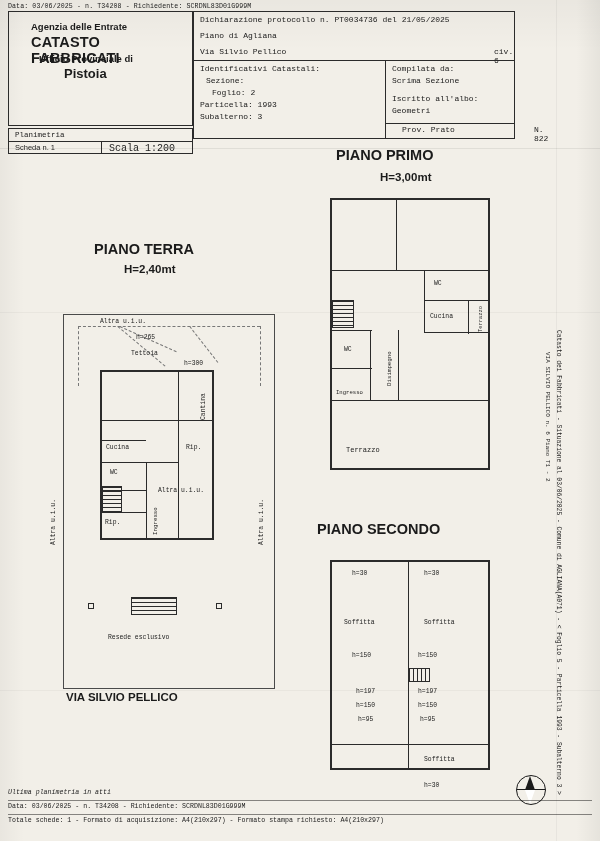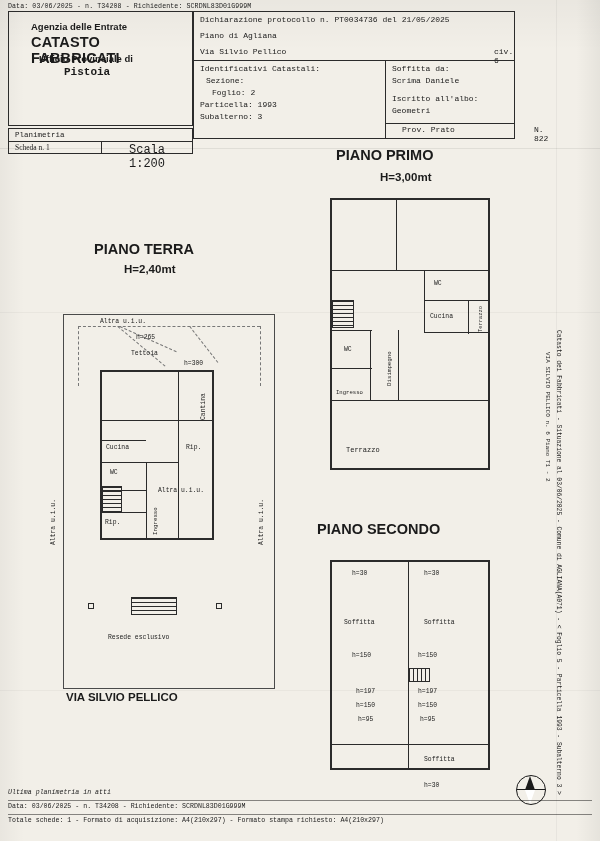--- a/index.html
+++ b/index.html
@@ -33,27 +33,27 @@
   
   .hdr{
     position:absolute;left:8px;top:11px;width:584px;height:128px;
   }
   .hdr .bx{position:absolute;border:1px solid #2b2b2b;box-sizing:border-box;}
 
   .box-left{left:0;top:0;width:185px;height:115px;border:1px solid #2b2b2b;box-sizing:border-box;}
   .agenzia{position:absolute;left:22px;top:9px;font-size:9.5px;font-weight:bold;}
   .catasto{position:absolute;left:22px;top:22px;font-size:14.5px;font-weight:bold;letter-spacing:.2px;}
   .ufficio{position:absolute;left:30px;top:41px;font-size:9.5px;font-weight:bold;}
-  .citta{position:absolute;left:55px;top:54px;font-size:11px;font-weight:bold;font-family:Liberation Mono, monospace;}
+  .citta{position:absolute;left:55px;top:54px;font-size:13px;font-weight:bold;}
 
   .box-plan{left:0;top:117px;width:185px;height:26px;}
   .plan-t{position:absolute;left:6px;top:2px;font-size:7.5px;font-family:"Liberation Mono", monospace;}
   .plan-div{position:absolute;left:0;right:0;top:12px;height:1px;background:#2b2b2b;}
-  .plan-b1{position:absolute;left:6px;top:14px;font-size:7.5px;font-family:Liberation Serif, serif;}
-  .plan-b2{position:absolute;left:100px;top:14px;font-size:12px;font-family:"Liberation Mono", monospace;margin-left:20px;}
+  .plan-b1{position:absolute;left:6px;top:14px;font-size:7.5px;font-family:Liberation Sans, sans-serif;}
+  .plan-b2{position:absolute;left:100px;top:14px;font-size:10px;font-family:"Liberation Mono", monospace;}
   .plan-vdiv{position:absolute;left:92px;top:12px;bottom:0;width:1px;background:#2b2b2b;}
 
   .box-right{left:185px;top:0;width:322px;height:128px;}
   .dich{position:absolute;left:6px;top:3px;font-size:8px;font-family:"Liberation Mono", monospace;}
   .comune{position:absolute;left:6px;top:19px;font-size:8px;font-family:"Liberation Mono", monospace;}
   .via{position:absolute;left:6px;top:35px;font-size:8px;font-family:"Liberation Mono", monospace;}
   .civ{position:absolute;left:300px;top:35px;font-size:8px;font-family:"Liberation Mono", monospace;}
   .hline1{position:absolute;left:0;right:0;top:48px;height:1px;background:#2b2b2b;}
   .vline1{position:absolute;left:191px;top:48px;bottom:0;width:1px;background:#2b2b2b;}
   .ident{position:absolute;left:6px;top:51px;font-size:8px;font-family:"Liberation Mono", monospace;line-height:12px;}
@@ -157,22 +157,22 @@
 
       <div class="ident">
         <div>Identificativi Catastali:</div>
         <div style="padding-left:6px">Sezione:</div>
         <div style="padding-left:12px">Foglio: 2</div>
         <div>Particella: 1993</div>
         <div>Subalterno: 3</div>
       </div>
 
       <div class="compil">
-        <div>Soffitta da:</div>
-        <div>Scrima Daniele</div>
+        <div>Compilata da:</div>
+        <div>Scrima Sezione</div>
         <div style="margin-top:6px">Iscritto all'albo:</div>
         <div>Geometri</div>
       </div>
 
       <div class="hline2"></div>
       <div class="prov">Prov. Prato</div>
       <div class="nnum">N. 822</div>
     </div>
   </div>
 

